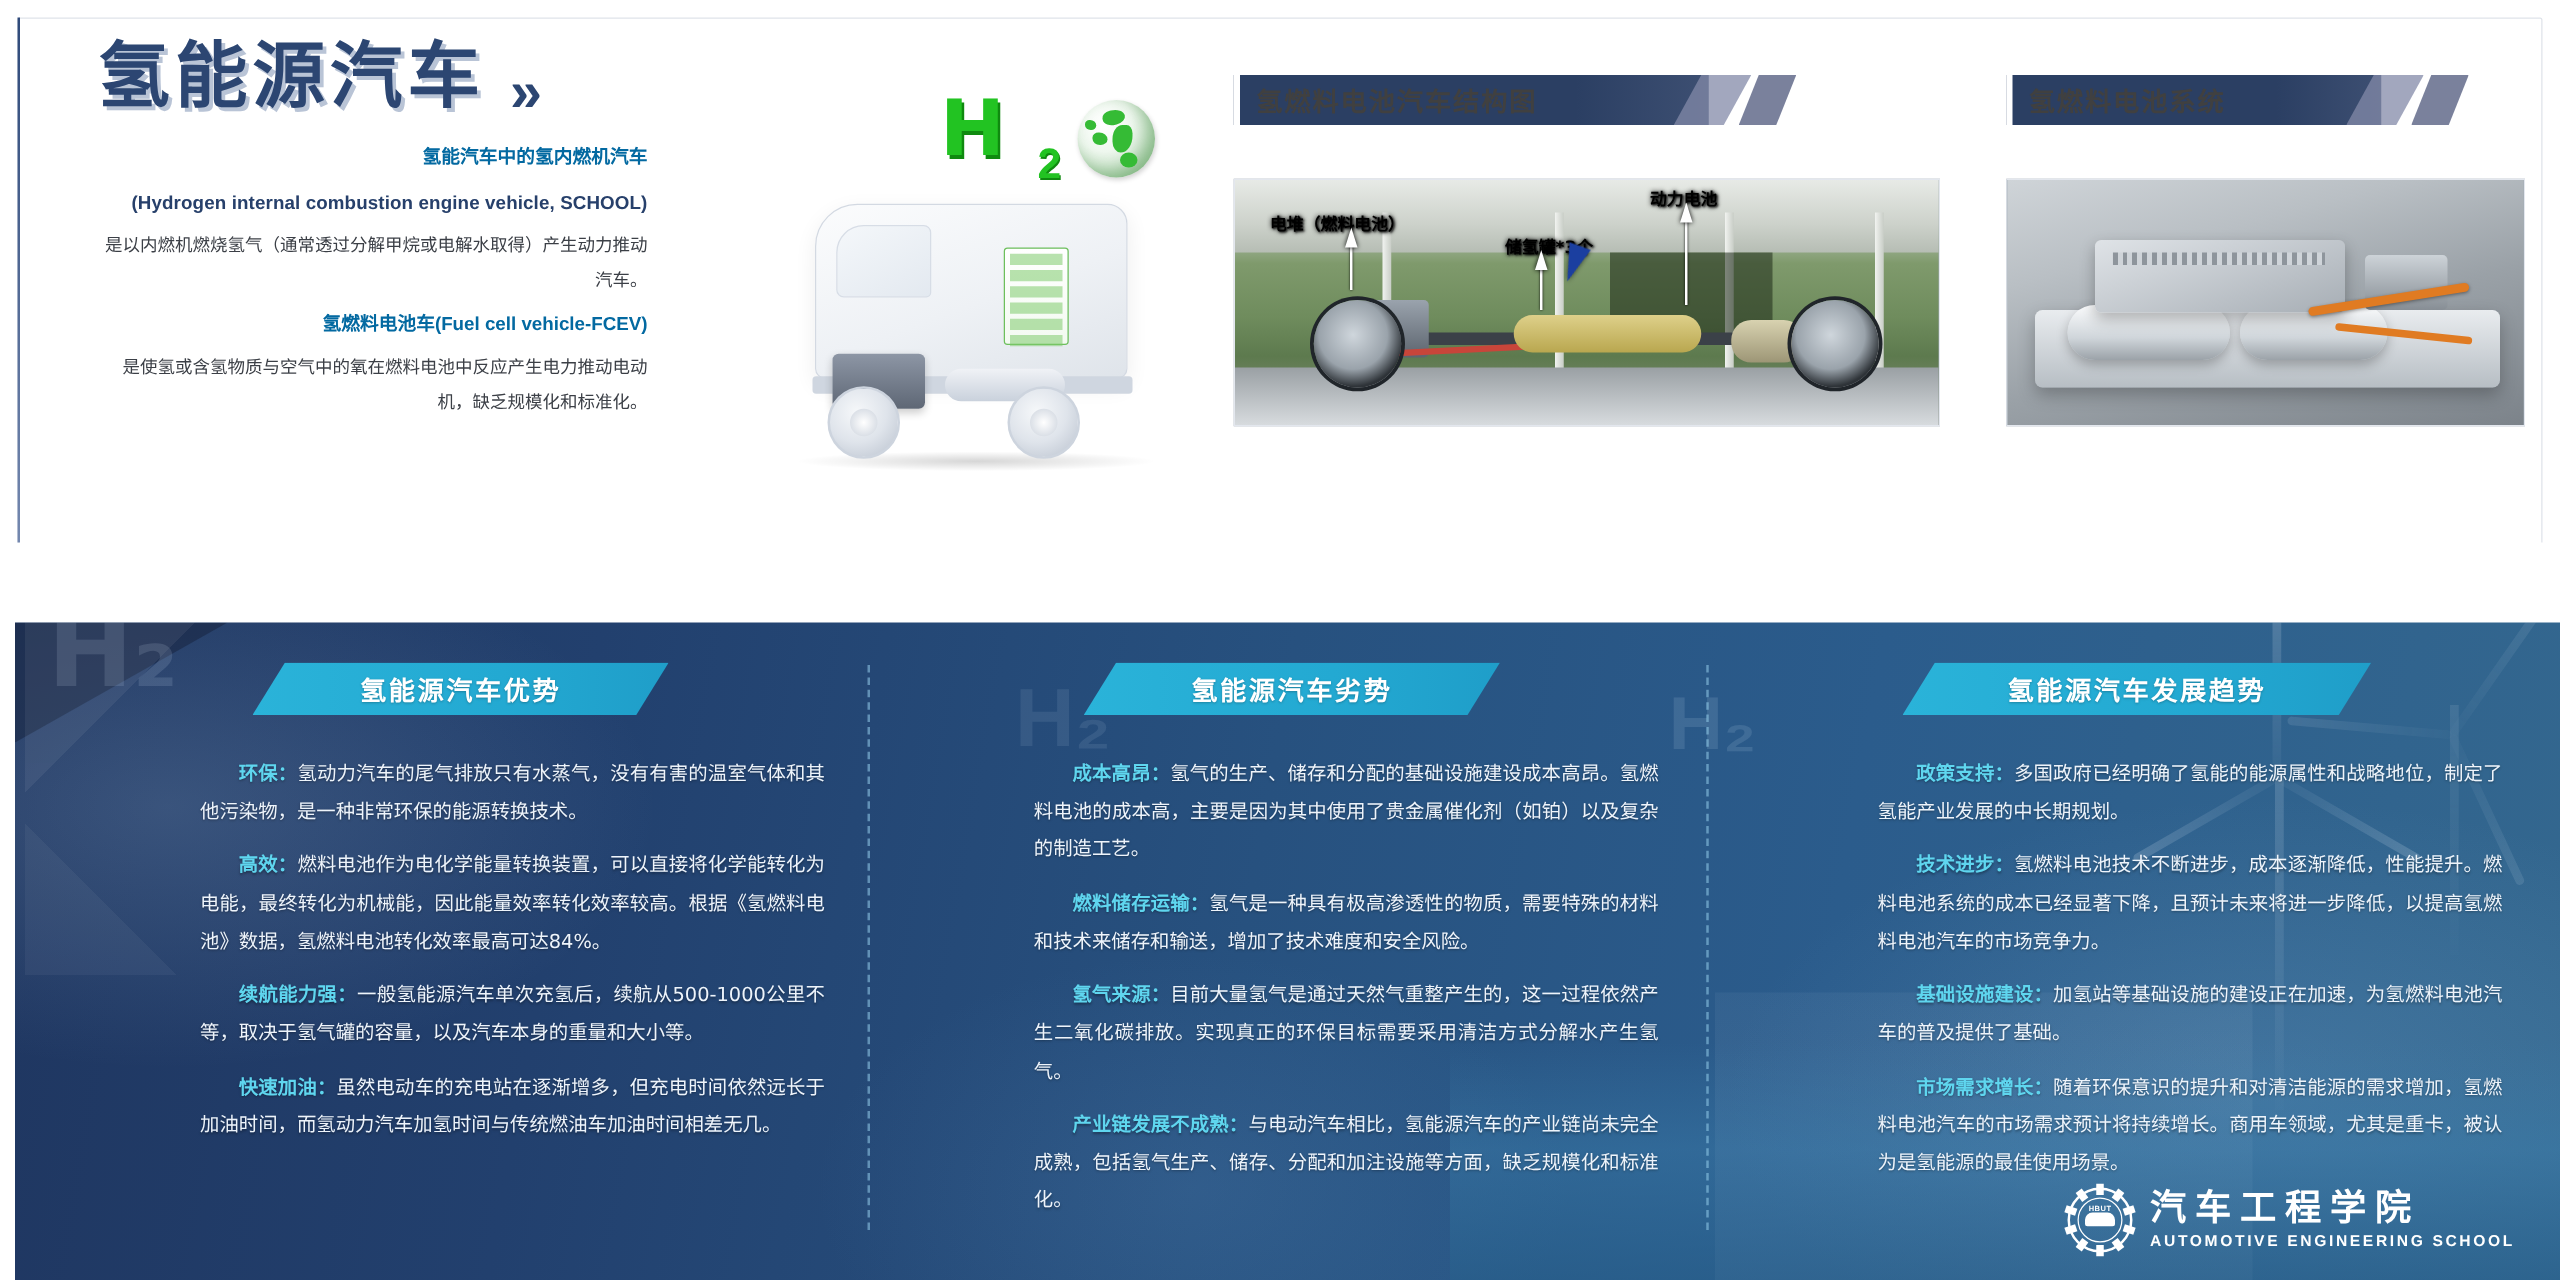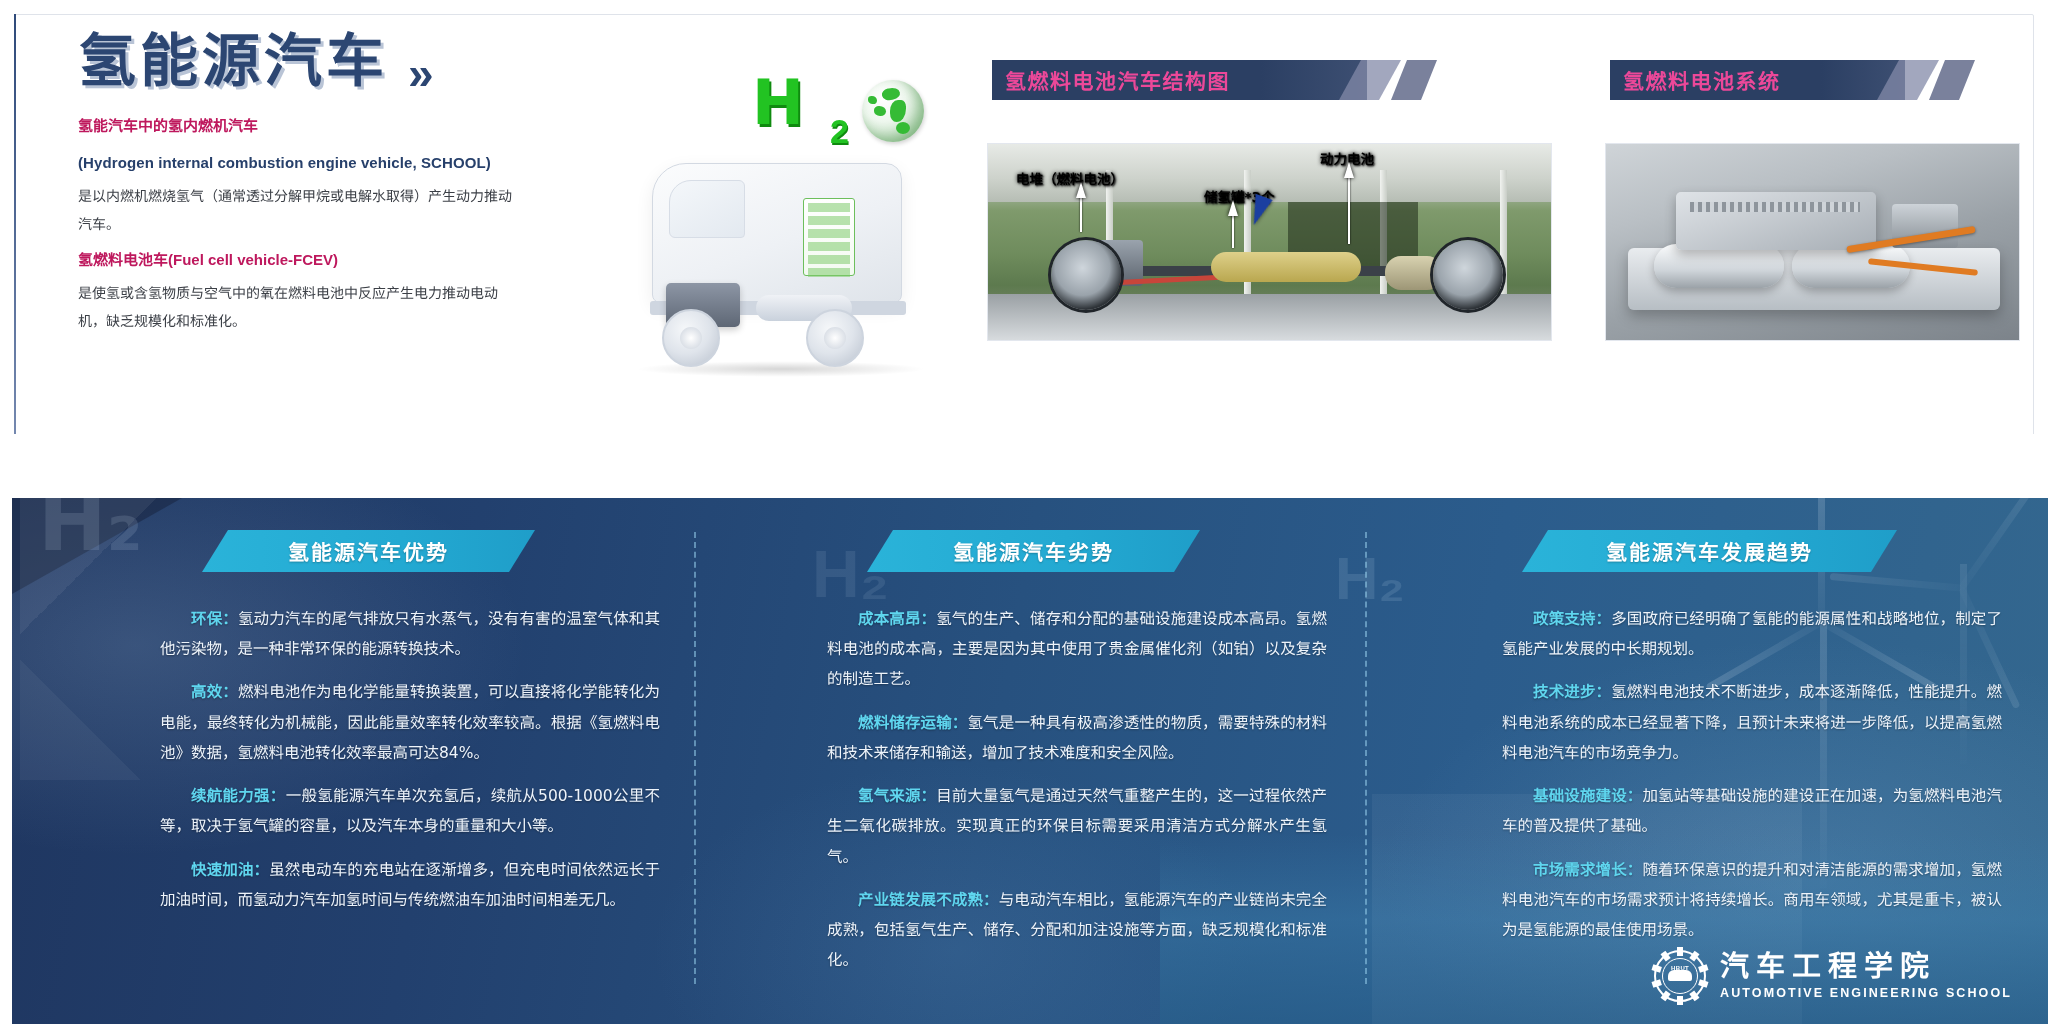--- a/index.html
+++ b/index.html
@@ -7,21 +7,21 @@
   html,body { width:2048px; height:1024px; overflow:hidden; }
   body {
     font-family:"Liberation Sans","DejaVu Sans",sans-serif;
     background:#ffffff;
     position:relative;
   }
 
   
   #top-section{
     position:absolute; left:0; top:0; width:2048px; height:434px;
-    background:#ffffff; overflow:hidden;
+    background:#ffffff; overflow:hidden;text-align:right;
   }
   
   #top-frame{
     position:absolute; left:14px; top:14px; width:2020px; height:470px;
     border:1px solid #dfe3ea; border-radius:2px;
   }
   #top-frame-accent{
     position:absolute; left:14px; top:14px; width:2px; height:470px;
     background:linear-gradient(#2f4a7a,#7c8fb5);
   }
@@ -40,21 +40,21 @@
   }
 
   
   #intro-block{
     position:absolute; left:78px; top:105px; width:440px;
     color:#3a3f47; font-size:14.5px; line-height:2.05;
   }
   #intro-block p{ margin:0 0 3px 0; }
   #intro-block .lead{ font-size:14px; color:#3b3f46; }
   #intro-block .sub-head{
-    font-weight:700; color:#be185d; font-size:15px; margin-top:6px;
+    font-weight:700; color:#0369a1; font-size:15px; margin-top:6px;
   }
   #intro-block .sub-head-en{
     font-weight:700; color:#27406b; font-size:15px; margin-top:6px;
     letter-spacing:.1px;
   }
   #intro-block .body{ font-size:14px; color:#3b3f46; }
 
   
   #h2o-logo{ position:absolute; left:752px; top:58px; width:170px; height:90px; }
   #h2o-text{
@@ -148,21 +148,21 @@
     position:absolute; top:0; height:40px; width:62px;
     background:#8389a8; opacity:.75;
     clip-path:polygon(22px 0, 62px 0, 40px 100%, 0 100%);
   }
   .ph-slant2{
     position:absolute; top:0; height:40px; width:46px;
     background:#6b7391; opacity:.9;
     clip-path:polygon(16px 0, 46px 0, 30px 100%, 0 100%);
   }
   .ph-label{
-    position:relative; color:#ec4899; font-size:21px; font-weight:700;
+    position:relative; color:#404040; font-size:21px; font-weight:700;
     letter-spacing:1.5px; padding-left:18px; z-index:3; white-space:nowrap;
     font-family:"DejaVu Sans","Liberation Sans",sans-serif;
   }
   .ph-edge{
     position:absolute; left:0; top:0; width:5px; height:40px; background:#ffffff; z-index:4;
   }
 
   
   .photo-frame{
     position:absolute; border:1px solid #e3e7ee; overflow:hidden;

